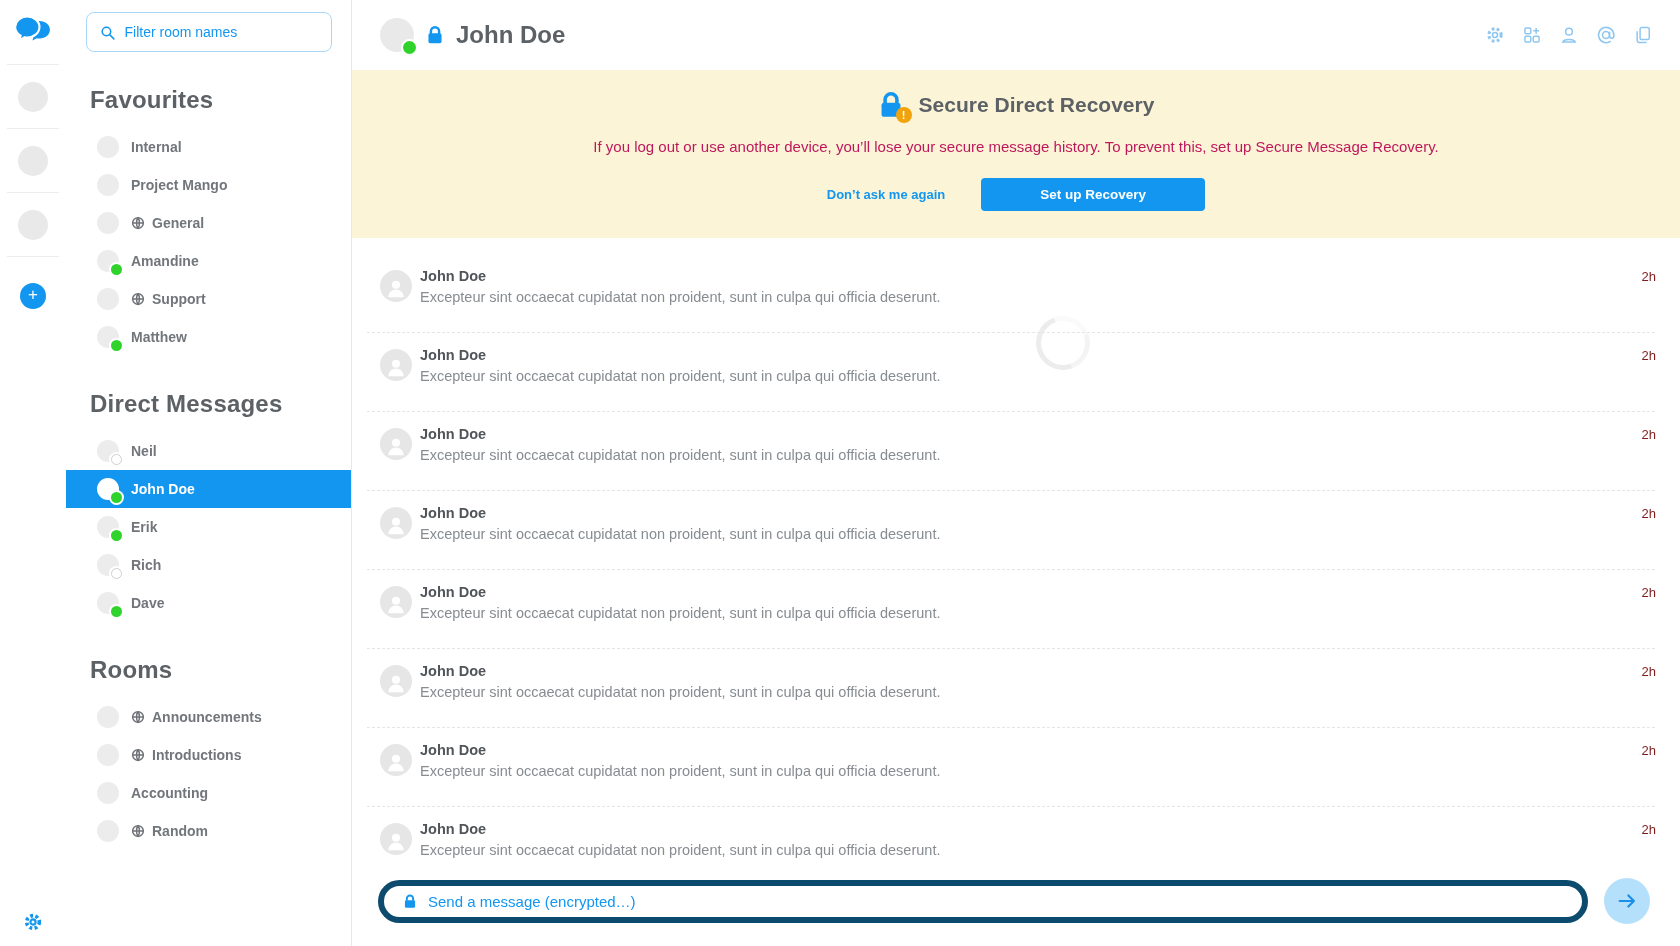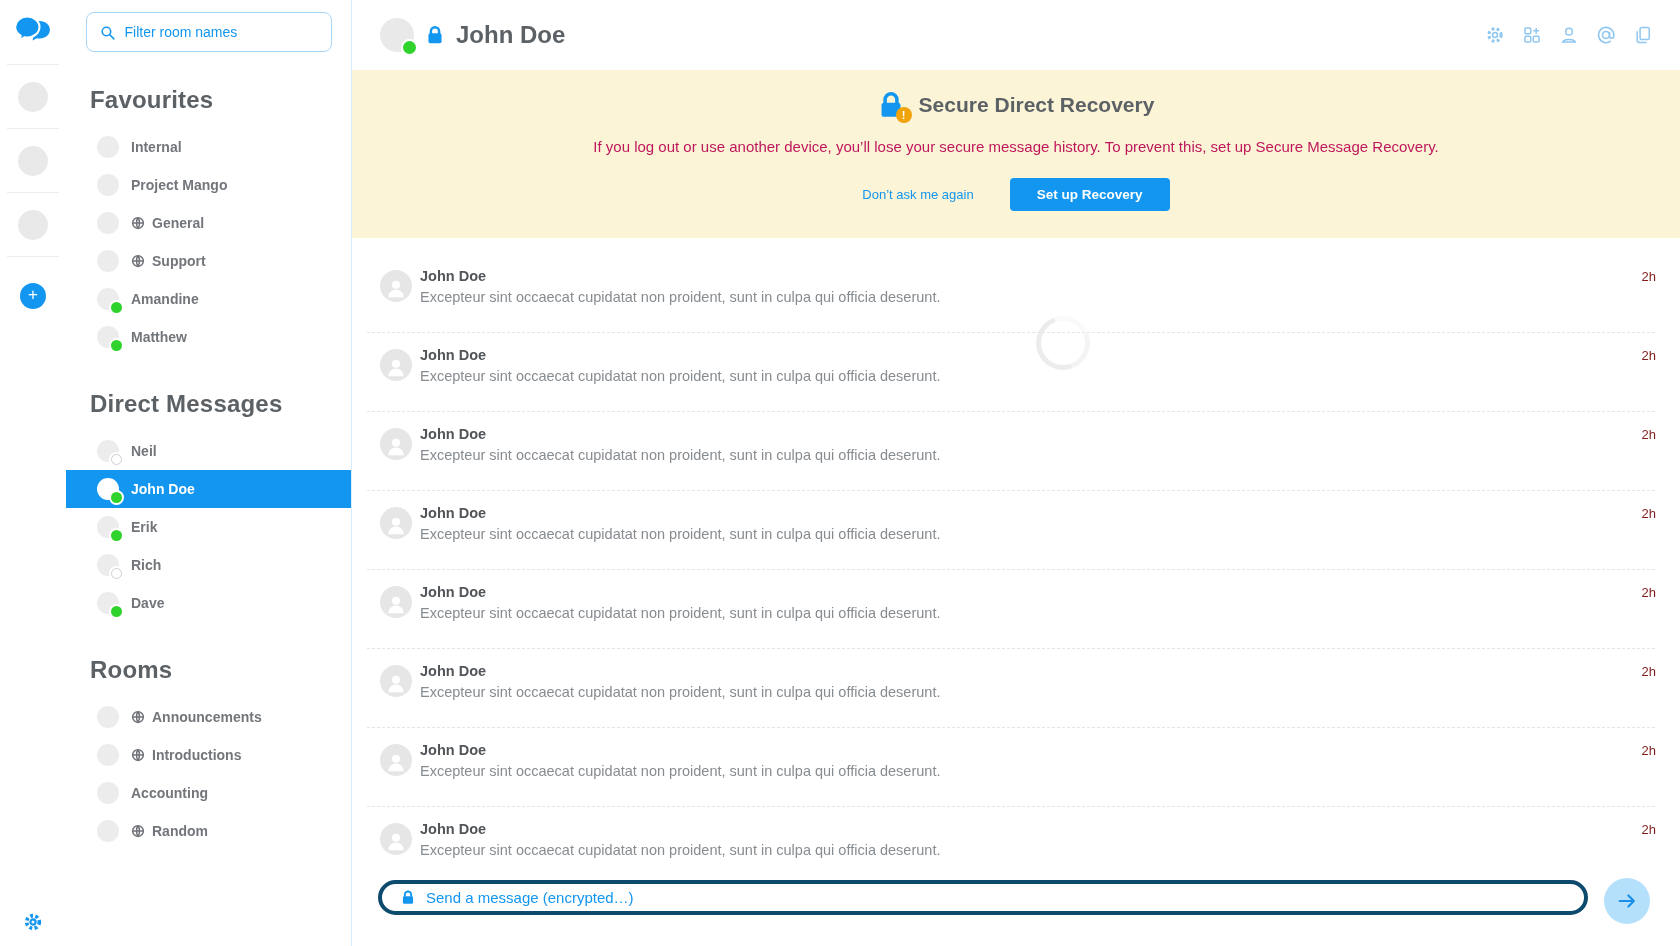--- a/index.html
+++ b/index.html
@@ -58,41 +58,41 @@
 
   
   .banner { height:168px; flex:none; background:var(--banner); text-align:center; padding-top:19px; }
   .banner-title-row { display:flex; align-items:center; justify-content:center; gap:15px; }
   .b-lock { position:relative; width:26px; height:32px; color:var(--accent); flex:none; }
   .b-badge { position:absolute; right:-8px; bottom:-2px; width:16px; height:16px; border-radius:50%;
              background:var(--warning); color:#fff; font-size:11px; font-weight:bold; line-height:16px; text-align:center; }
   .banner h1 { font-size:21px; font-weight:bold; color:#5C6166; }
   .banner p { font-size:15px; color:#be185d; margin-top:17px; }
   .banner-actions { margin-top:23px; display:flex; align-items:center; justify-content:center; gap:36px; }
-  .dismiss-link { font-size:13px; font-weight:normal; color:var(--accent); cursor:pointer; }
-  .setup-btn { width:160px; height:33px; border:none; border-radius:4px; background:var(--accent); color:#fff;
+  .dismiss-link { font-size:13px; font-weight:bold; color:var(--accent); cursor:pointer; }
+  .setup-btn { width:224px; height:33px; border:none; border-radius:4px; background:var(--accent); color:#fff;
                font-size:13.5px; font-weight:bold; font-family:"Liberation Sans",sans-serif; cursor:pointer; }
 
   
   .messages { flex:1; overflow:hidden; padding-top:16px; position:relative; }
   .msg { height:79px; display:flex; align-items:flex-start; padding:14px 24px 0 28px; position:relative; }
   .msg:not(:last-child)::after { content:""; position:absolute; left:15px; right:25px; bottom:0; border-bottom:1px dashed #E5E5E5; }
   .msg-avatar { width:32px; height:32px; border-radius:50%; background:#E6E6E6; flex:none; margin-top:2px;
                 display:flex; align-items:center; justify-content:center; overflow:hidden; }
   .msg-avatar svg { width:22px; height:22px; margin-top:4px; }
   .msg-body { margin-left:8px; min-width:0; }
   .msg-name { font-size:14.5px; font-weight:bold; color:#515559; line-height:17px; }
   .msg-text { font-size:14.5px; color:#878C91; line-height:17px; margin-top:4px; }
   .msg-time { margin-left:auto; font-size:13px; color:#7f1d1d; line-height:17px; flex:none; }
   .spinner { position:absolute; left:684px; top:78px; width:54px; height:54px; border-radius:50%;
              border:5px solid #ECECEC; border-top-color:#FAFAFA; border-right-color:#F4F4F4; transform:rotate(25deg); }
 
   
   .composer { height:66px; flex:none; display:flex; align-items:flex-start; padding:0 30px 0 26px; gap:16px; }
-  .composer-pill { flex:1; height:35px; border:4px solid #0c4a6e; border-radius:22px;
+  .composer-pill { flex:1; height:43px; border:6px solid #0c4a6e; border-radius:22px;
                    display:flex; align-items:center; padding:0 19px; gap:11px; background:#fff; }
   .c-lock { width:14px; height:17px; color:var(--accent); flex:none; }
   .composer-pill input { flex:1; min-width:0; border:none; outline:none; font-size:15px; color:var(--accent);
                          font-family:"Liberation Sans",sans-serif; background:transparent; }
   .composer-pill input::placeholder { color:var(--accent); opacity:1; }
   .send-btn { width:46px; height:46px; border-radius:50%; border:none; background:#B5E0FB; color:#1B8FE8;
               display:flex; align-items:center; justify-content:center; cursor:pointer; margin-top:-2px; flex:none; }
   .send-btn svg { width:22px; height:22px; }
 </style>
 </head>
@@ -149,34 +149,34 @@
               <span class="avatar"></span>
               <span class="globe">
                 <svg viewBox="0 0 24 24" fill="none" stroke="currentColor" stroke-width="2.6">
                   <circle cx="12" cy="12" r="9.2"></circle>
                   <path d="M3.2 12h17.6M12 3c3.3 3.7 3.3 14.3 0 18M12 3c-3.3 3.7-3.3 14.3 0 18"></path>
                 </svg>
               </span>
               <span class="label">General</span>
             </li>
             <li class="room">
+              <span class="avatar">
+                <span class="dot online"></span>
+              </span>
+              <span class="label">Amandine</span>
+            </li>
+            <li class="room">
               <span class="avatar"></span>
               <span class="globe">
                 <svg viewBox="0 0 24 24" fill="none" stroke="currentColor" stroke-width="2.6">
                   <circle cx="12" cy="12" r="9.2"></circle>
                   <path d="M3.2 12h17.6M12 3c3.3 3.7 3.3 14.3 0 18M12 3c-3.3 3.7-3.3 14.3 0 18"></path>
                 </svg>
               </span>
               <span class="label">Support</span>
-            </li>
-            <li class="room">
-              <span class="avatar">
-                <span class="dot online"></span>
-              </span>
-              <span class="label">Amandine</span>
             </li>
             <li class="room">
               <span class="avatar">
                 <span class="dot online"></span>
               </span>
               <span class="label">Matthew</span>
             </li>
           </ul>
         </div>
         <div class="side-section">

